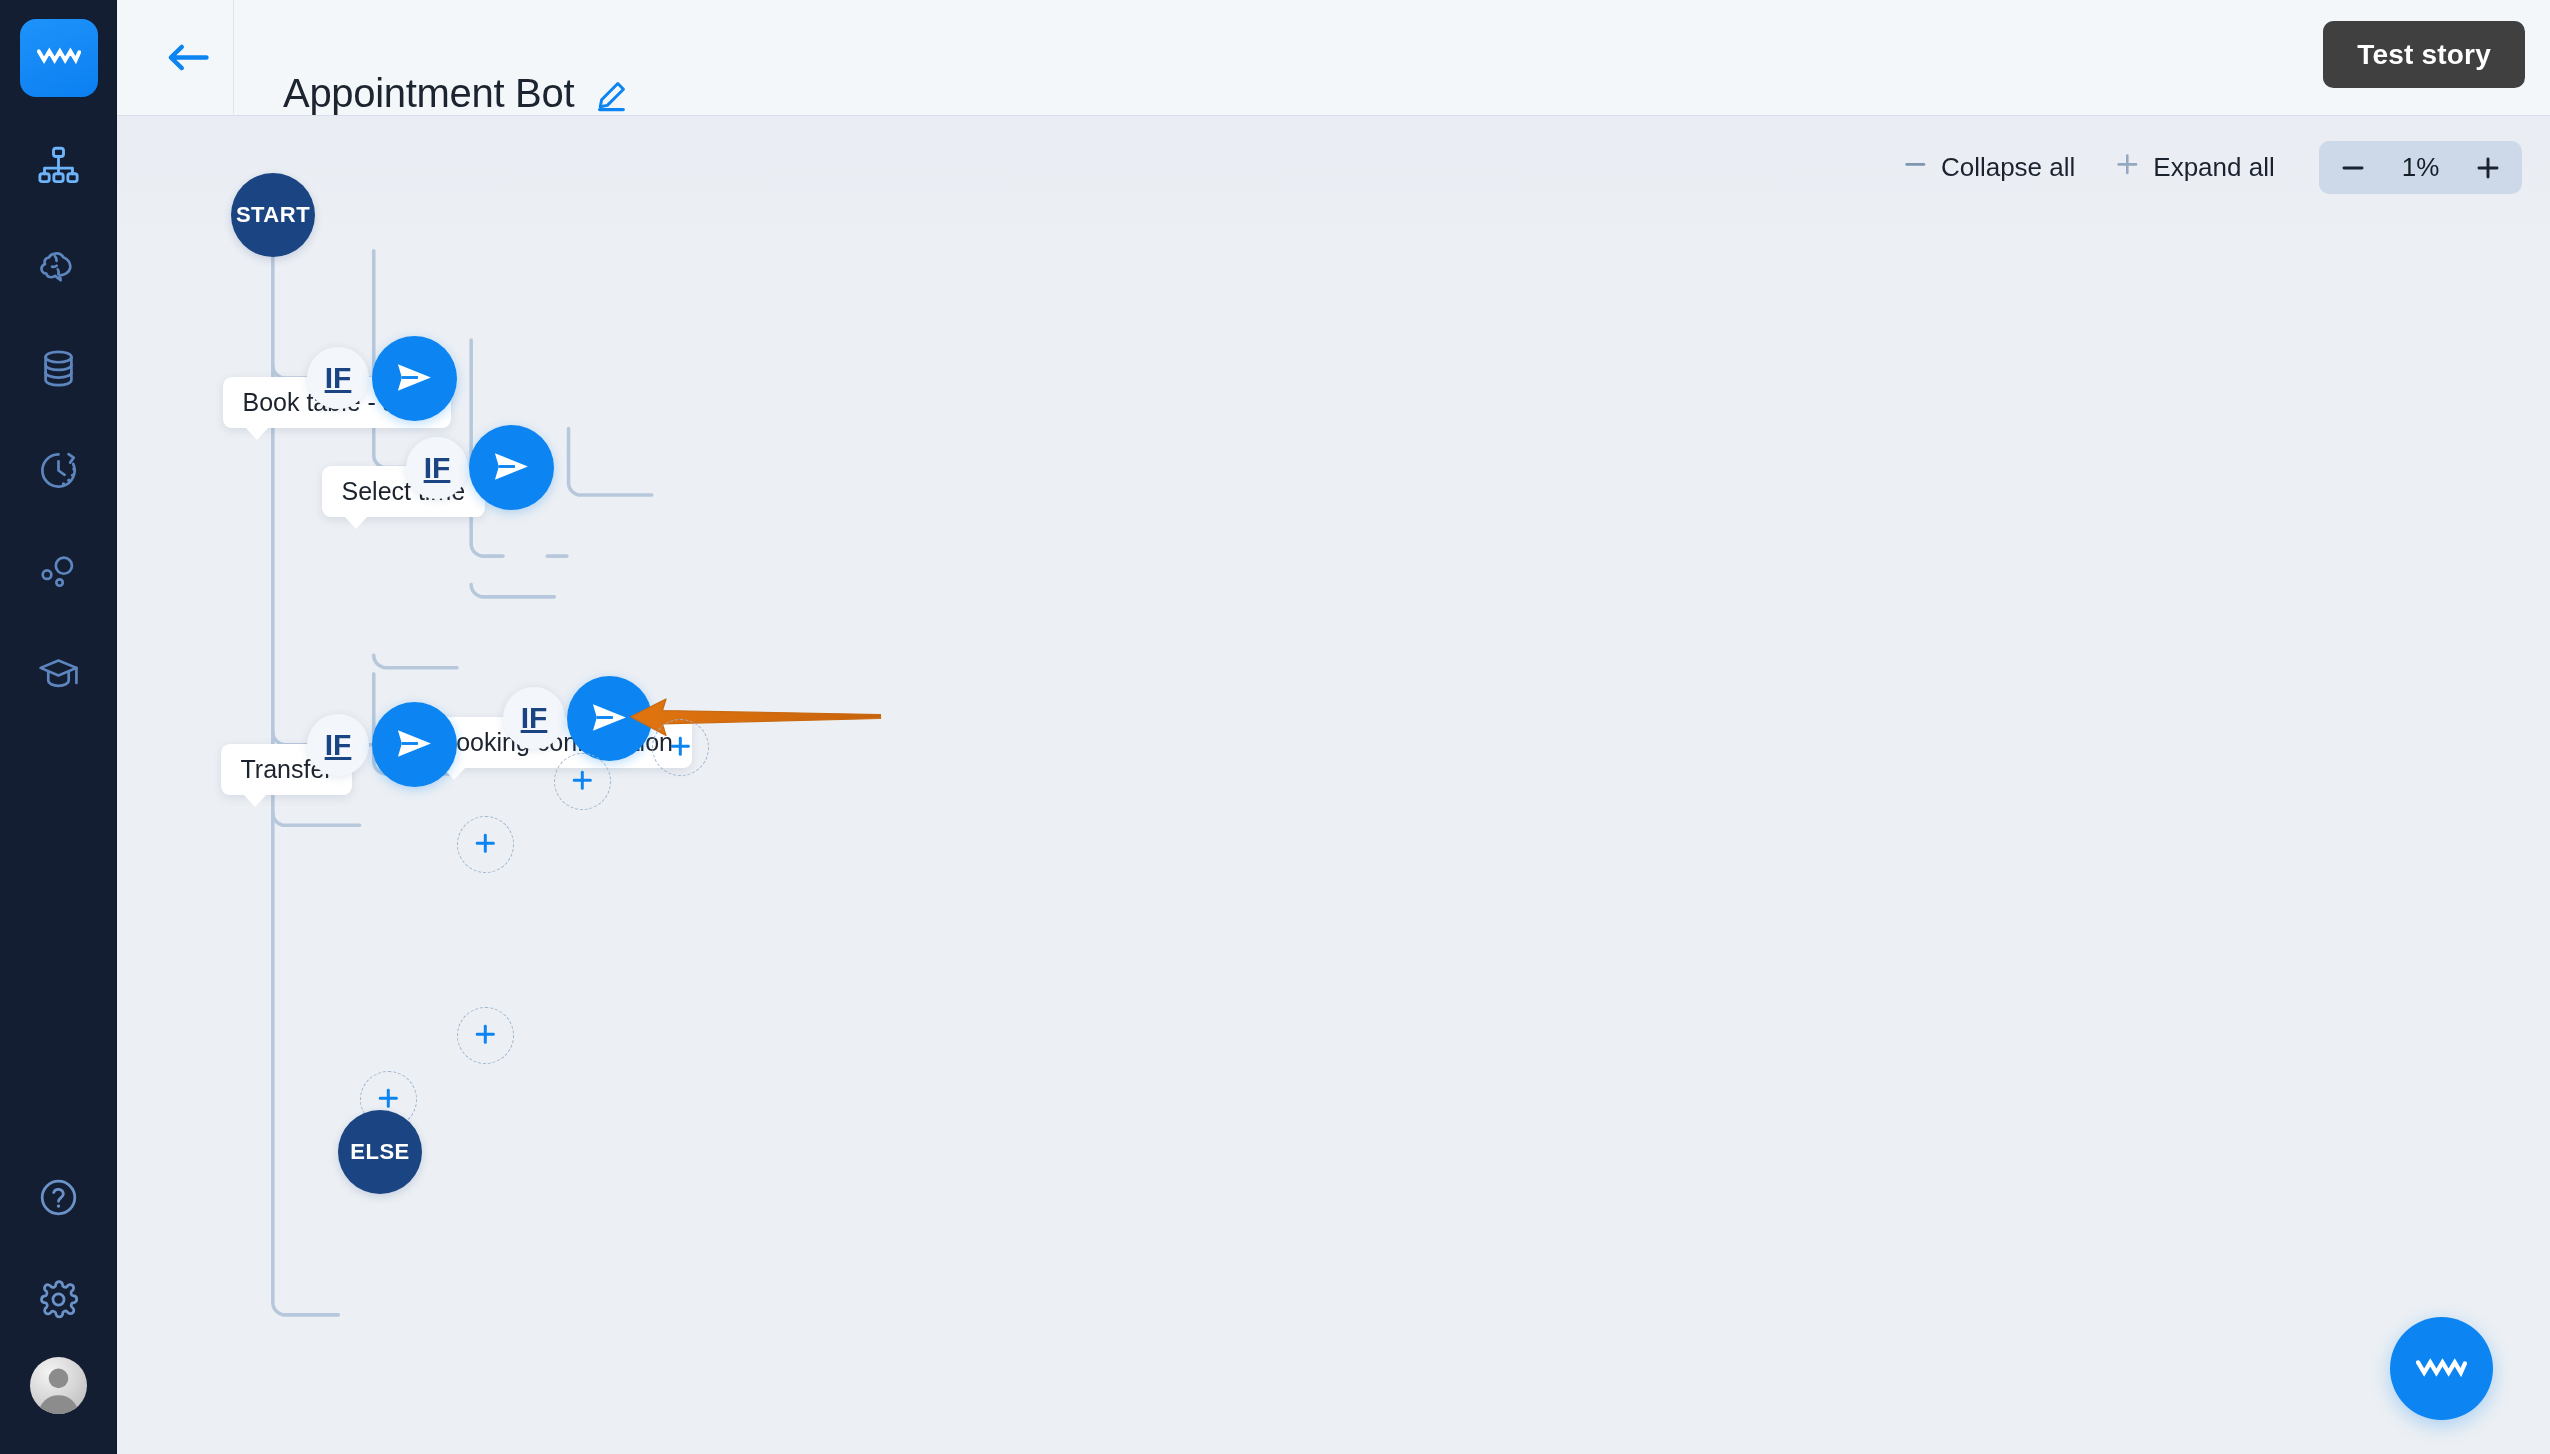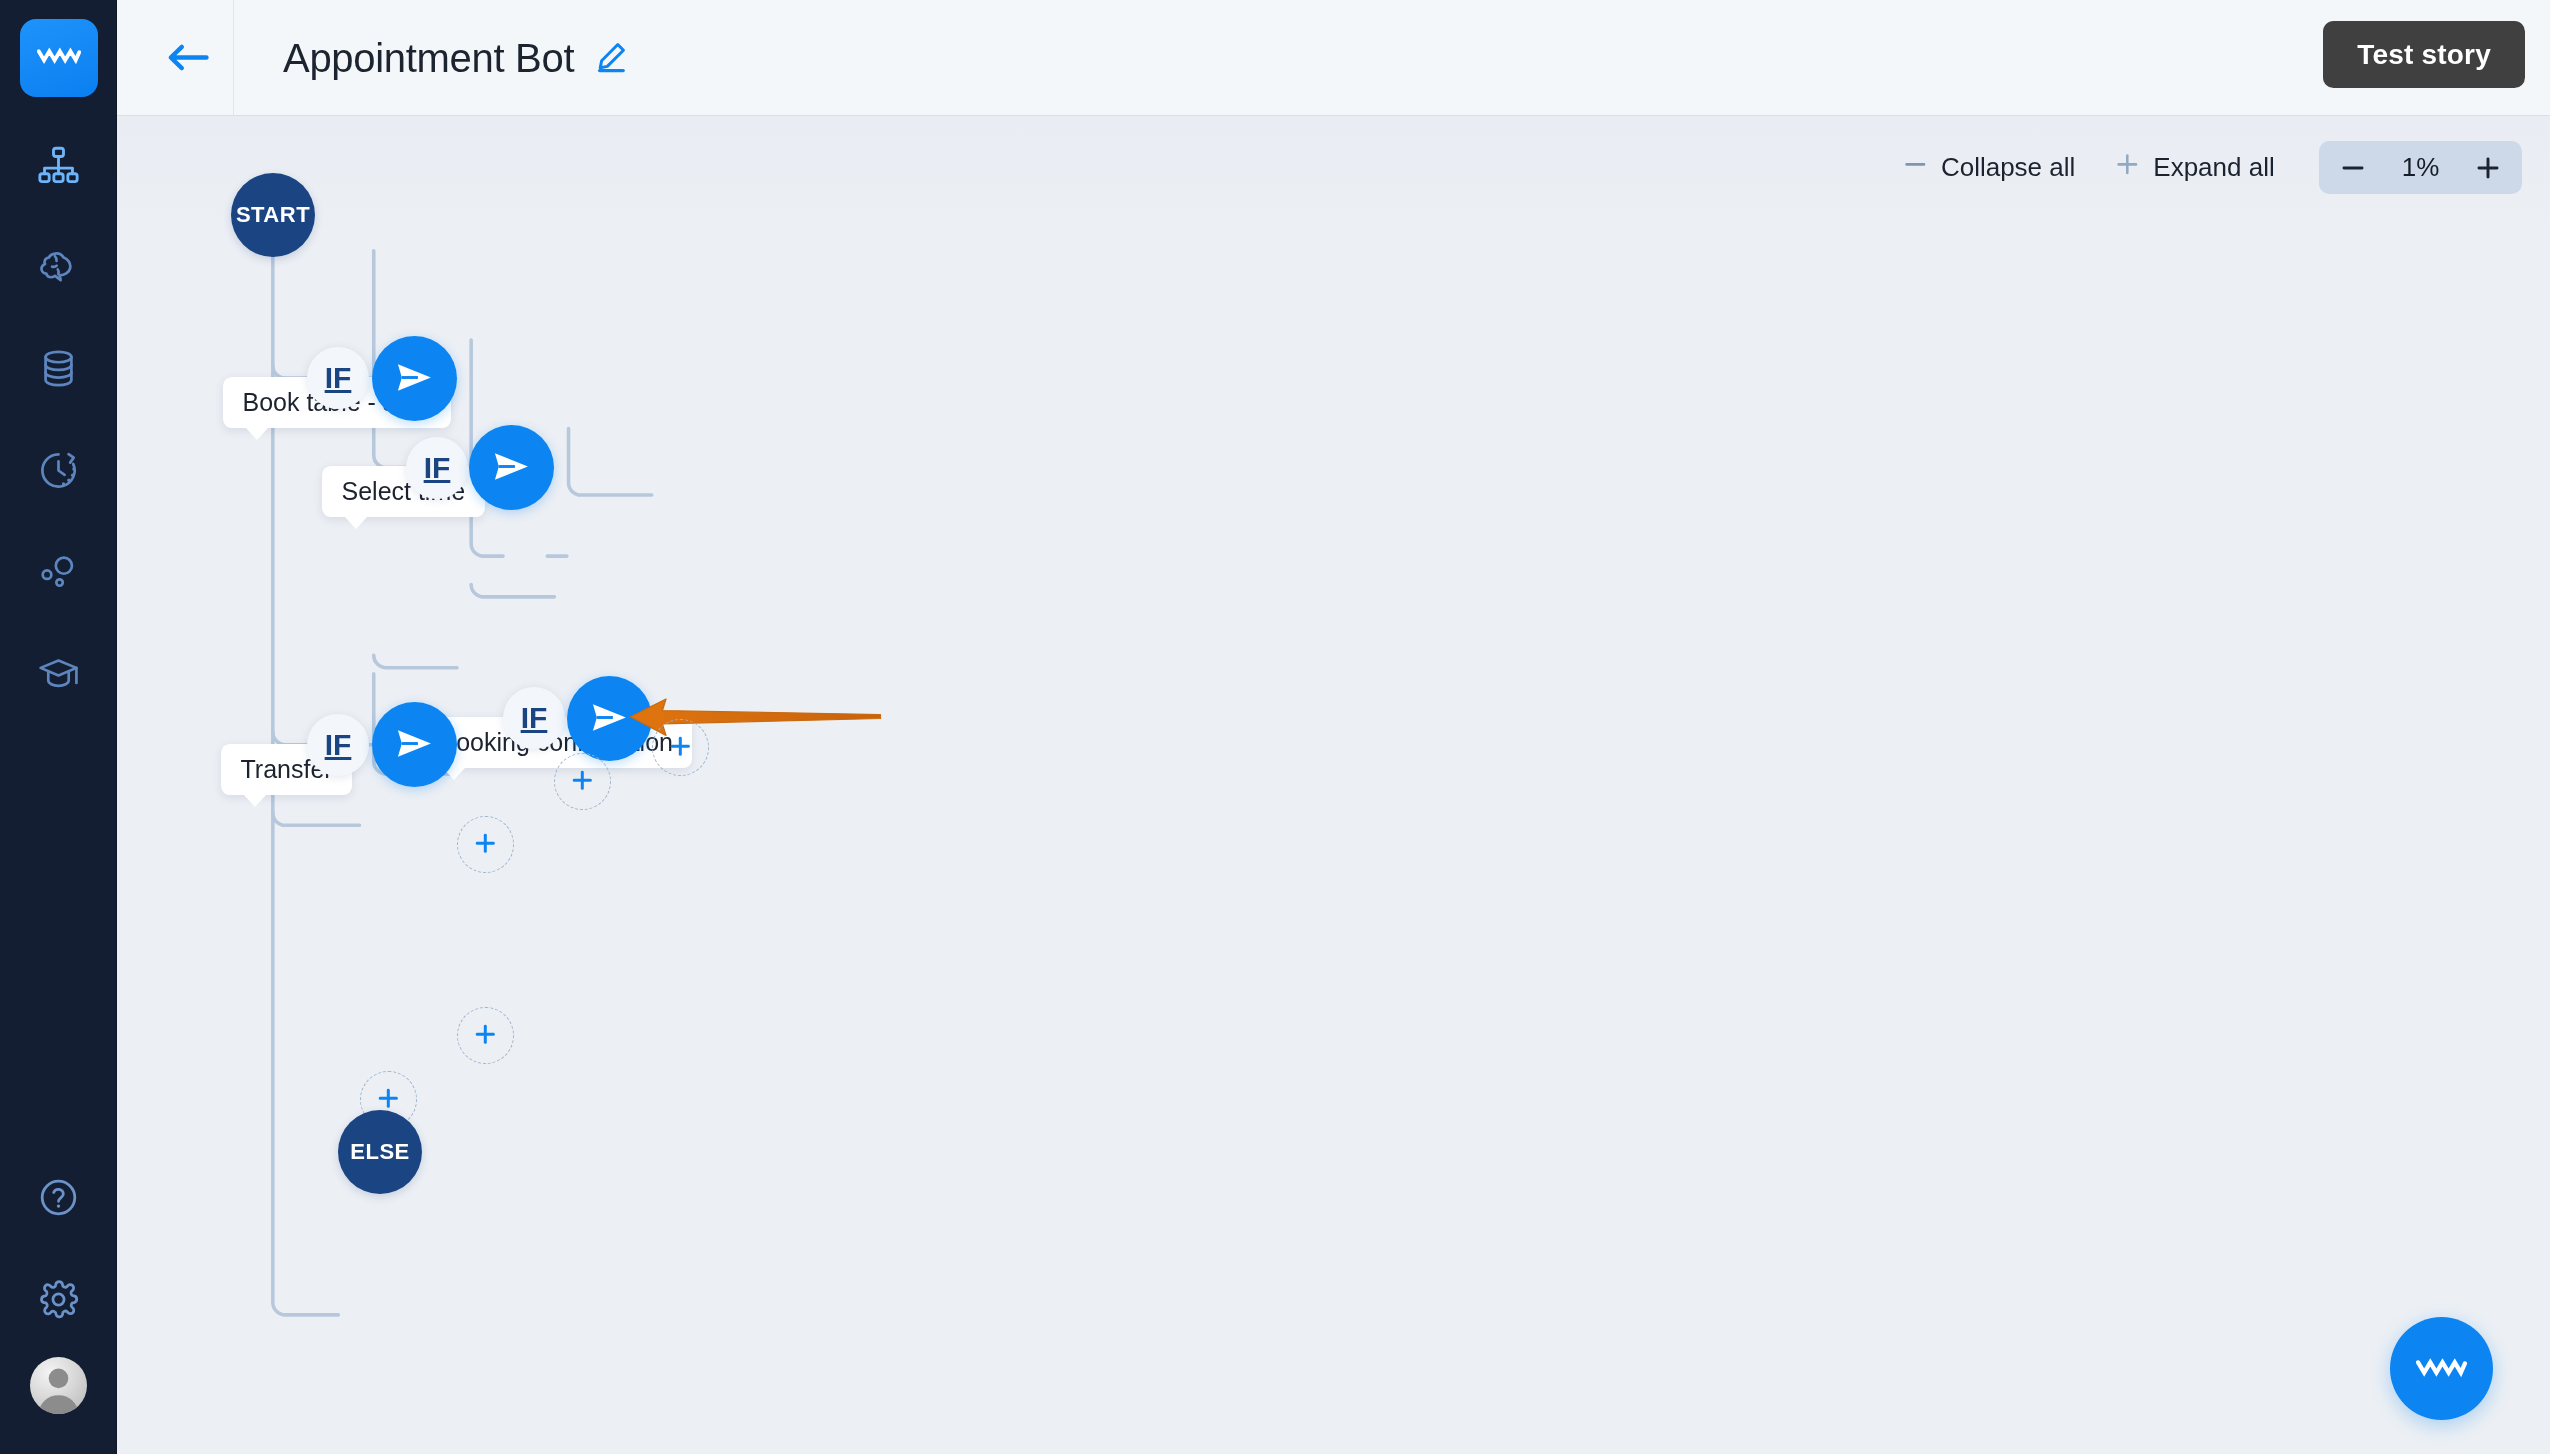--- a/index.html
+++ b/index.html
@@ -50,21 +50,21 @@
     width: 53px; height: 53px;
     display: flex; align-items: center; justify-content: center;
     cursor: pointer;
   }
   #header-divider {
     position: absolute; left: 116px; top: 0; width: 0.9px; height: 116px;
     background: #dde5ee;
   }
   #title-wrap {
     position: absolute; left: 166px; top: 0; height: 116px;
-    display: flex; align-items: center; gap: 19.5px;
+    display: flex; align-items: flex-end; gap: 19.5px;
   }
   #page-title {
     font-size: 40px; font-weight: 400; color: #1c2430;
     letter-spacing: -0.3px; white-space: nowrap;
   }
   #edit-title-btn { cursor: pointer; display: flex; align-items: center; }
   #test-story-btn {
     position: absolute; right: 25px; top: 21px;
     height: 67px; padding: 0 34px;
     background: #404040; border-radius: 10.6px; border: 0;

